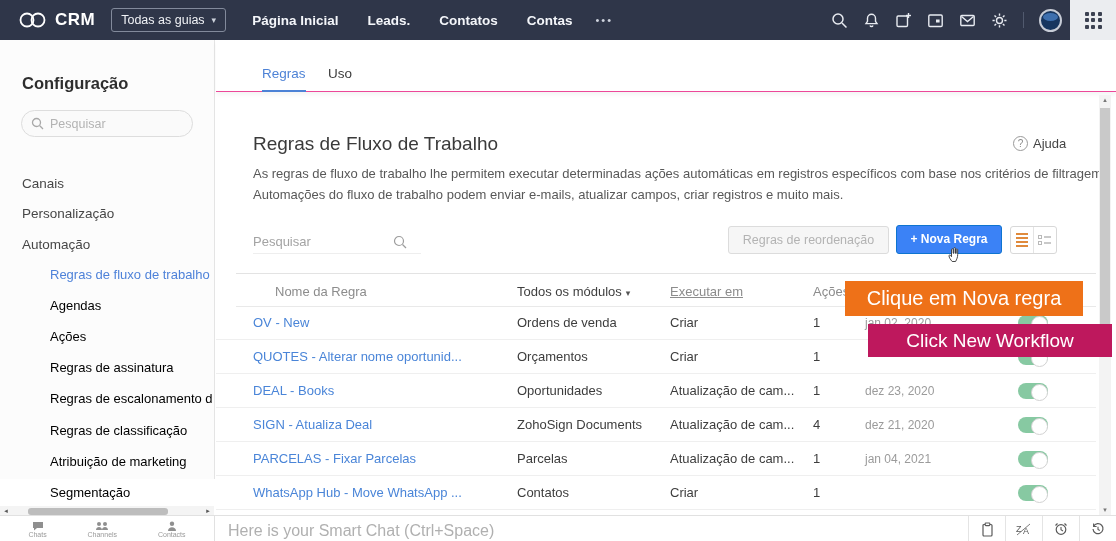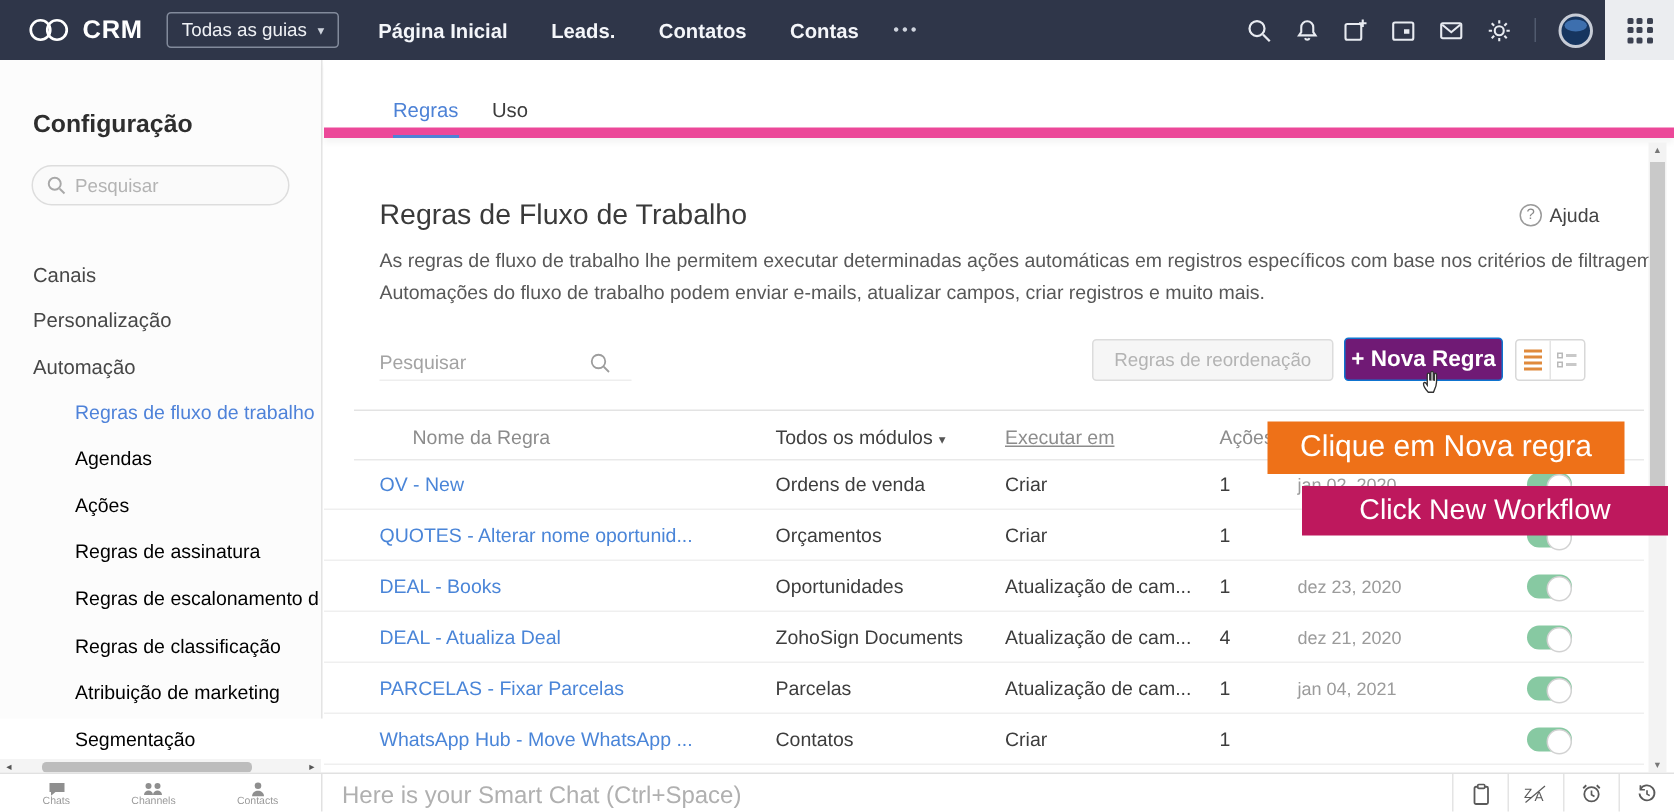--- a/index.html
+++ b/index.html
@@ -33,35 +33,35 @@
   .sb-item { position:absolute; left:22px; font-size:13.5px; color:#474747; cursor:pointer; white-space:nowrap; }
   .sb-sub { position:absolute; left:50px; font-size:13px; color:#000000; cursor:pointer; white-space:nowrap; overflow:hidden; max-width:163px; }
   .sb-sub.active { color:#4e82d9; }
   .sb-hscroll { position:absolute; left:0; top:466px; width:214px; height:10px; background:#f4f4f4; display:flex; align-items:center; }
   .sb-hthumb { position:absolute; left:28px; top:1.5px; width:140px; height:7px; background:#bdbdbd; border-radius:3px; cursor:pointer; }
   .sb-harrow { font-size:7px; color:#555; width:12px; text-align:center; cursor:pointer; }
   .sb-harrow.right { position:absolute; right:0; }
 
   
   .main { position:absolute; left:216px; top:40px; width:900px; height:475px; background:#fff; }
-  .tabsrow { position:absolute; left:0; top:0; width:900px; height:52px; border-bottom:7px solid #ec4899; box-shadow:0 3px 4px rgba(0,0,0,.045); background:#fff; }
+  .tabsrow { position:absolute; left:0; top:0; width:900px; height:52px; border-bottom:1px solid #ec4899; box-shadow:0 3px 4px rgba(0,0,0,.045); background:#fff; }
   .tab { position:absolute; top:26px; font-size:13.5px; cursor:pointer; }
   .tab.active { color:#4d82d6; border-bottom:2px solid #4d82d6; padding-bottom:9px; }
   .tab.inactive { color:#3c3c3c; }
   .page-title { position:absolute; left:37px; top:93px; font-size:19px; color:#3a3a3a; }
   .help { position:absolute; left:797px; top:96px; display:flex; align-items:center; cursor:pointer; }
   .qmark { width:15px; height:15px; border:1px solid #9a9a9a; border-radius:50%; color:#8a8a8a; font-size:10px; display:flex; align-items:center; justify-content:center; }
   .help-label { margin-left:5px; font-size:13px; color:#444; }
   .desc { position:absolute; left:37px; font-size:13px; color:#585858; white-space:nowrap; }
 
   .tb-search { position:absolute; left:37px; top:190px; width:168px; border:none; border-bottom:1px solid #eee; display:flex; align-items:center; height:24px; }
   .tb-search input { border:none; outline:none; font-size:13px; color:#555; width:140px; font-family:inherit; }
   .tb-search input::placeholder { color:#a3a3a3; }
   .btn-reorder { position:absolute; left:512px; top:186px; width:161px; height:28px; background:#f6f6f6; border:1px solid #dcdcdc; border-radius:3px; color:#b3b3b3; font-size:12.5px; text-align:center; line-height:26px; cursor:pointer; }
-  .btn-new { position:absolute; left:680px; top:185px; width:106px; height:29px; background:#701a75; border:1px solid #0e74d0; border-radius:3px; color:#fff; font-size:15px; font-weight:600; text-align:center; line-height:27px; cursor:pointer; }
+  .btn-new { position:absolute; left:680px; top:185px; width:106px; height:29px; background:#3b82f6; border:1px solid #0e74d0; border-radius:3px; color:#fff; font-size:12px; font-weight:600; text-align:center; line-height:27px; cursor:pointer; }
   .cursor-hand { position:absolute; left:731px; top:205px; z-index:30; }
   .view-toggle { position:absolute; left:794px; top:186px; width:47px; height:28px; background:#fff; border:1px solid #d8d8d8; border-radius:3px; display:flex; }
   .vt-cell { width:23px; height:100%; display:flex; flex-direction:column; align-items:center; justify-content:center; gap:2px; cursor:pointer; }
   .vt-cell.left { border-right:1px solid #e4e4e4; }
   .vt-bar { width:12px; height:2px; background:#e08a3c; }
   .vt-row { display:flex; align-items:center; gap:2px; }
   .vt-box { width:4px; height:4px; border:1px solid #b9b9b9; }
   .vt-line { width:7px; height:2px; background:#c9c9c9; }
 
   
@@ -270,21 +270,21 @@
   </div>
   <div class="trow" style="top:334px">
     <span class="c-name">DEAL - Books</span>
     <span class="c-module">Oportunidades</span>
     <span class="c-exec">Atualização de cam...</span>
     <span class="c-act">1</span>
     <span class="c-date">dez 23, 2020</span>
     <span class="toggle"></span>
   </div>
   <div class="trow" style="top:368px">
-    <span class="c-name">DEAL - Atualiza Deal</span>
+    <span class="c-name">SIGN - Atualiza Deal</span>
     <span class="c-module">ZohoSign Documents</span>
     <span class="c-exec">Atualização de cam...</span>
     <span class="c-act">4</span>
     <span class="c-date">dez 21, 2020</span>
     <span class="toggle"></span>
   </div>
   <div class="trow" style="top:402px">
     <span class="c-name">PARCELAS - Fixar Parcelas</span>
     <span class="c-module">Parcelas</span>
     <span class="c-exec">Atualização de cam...</span>

